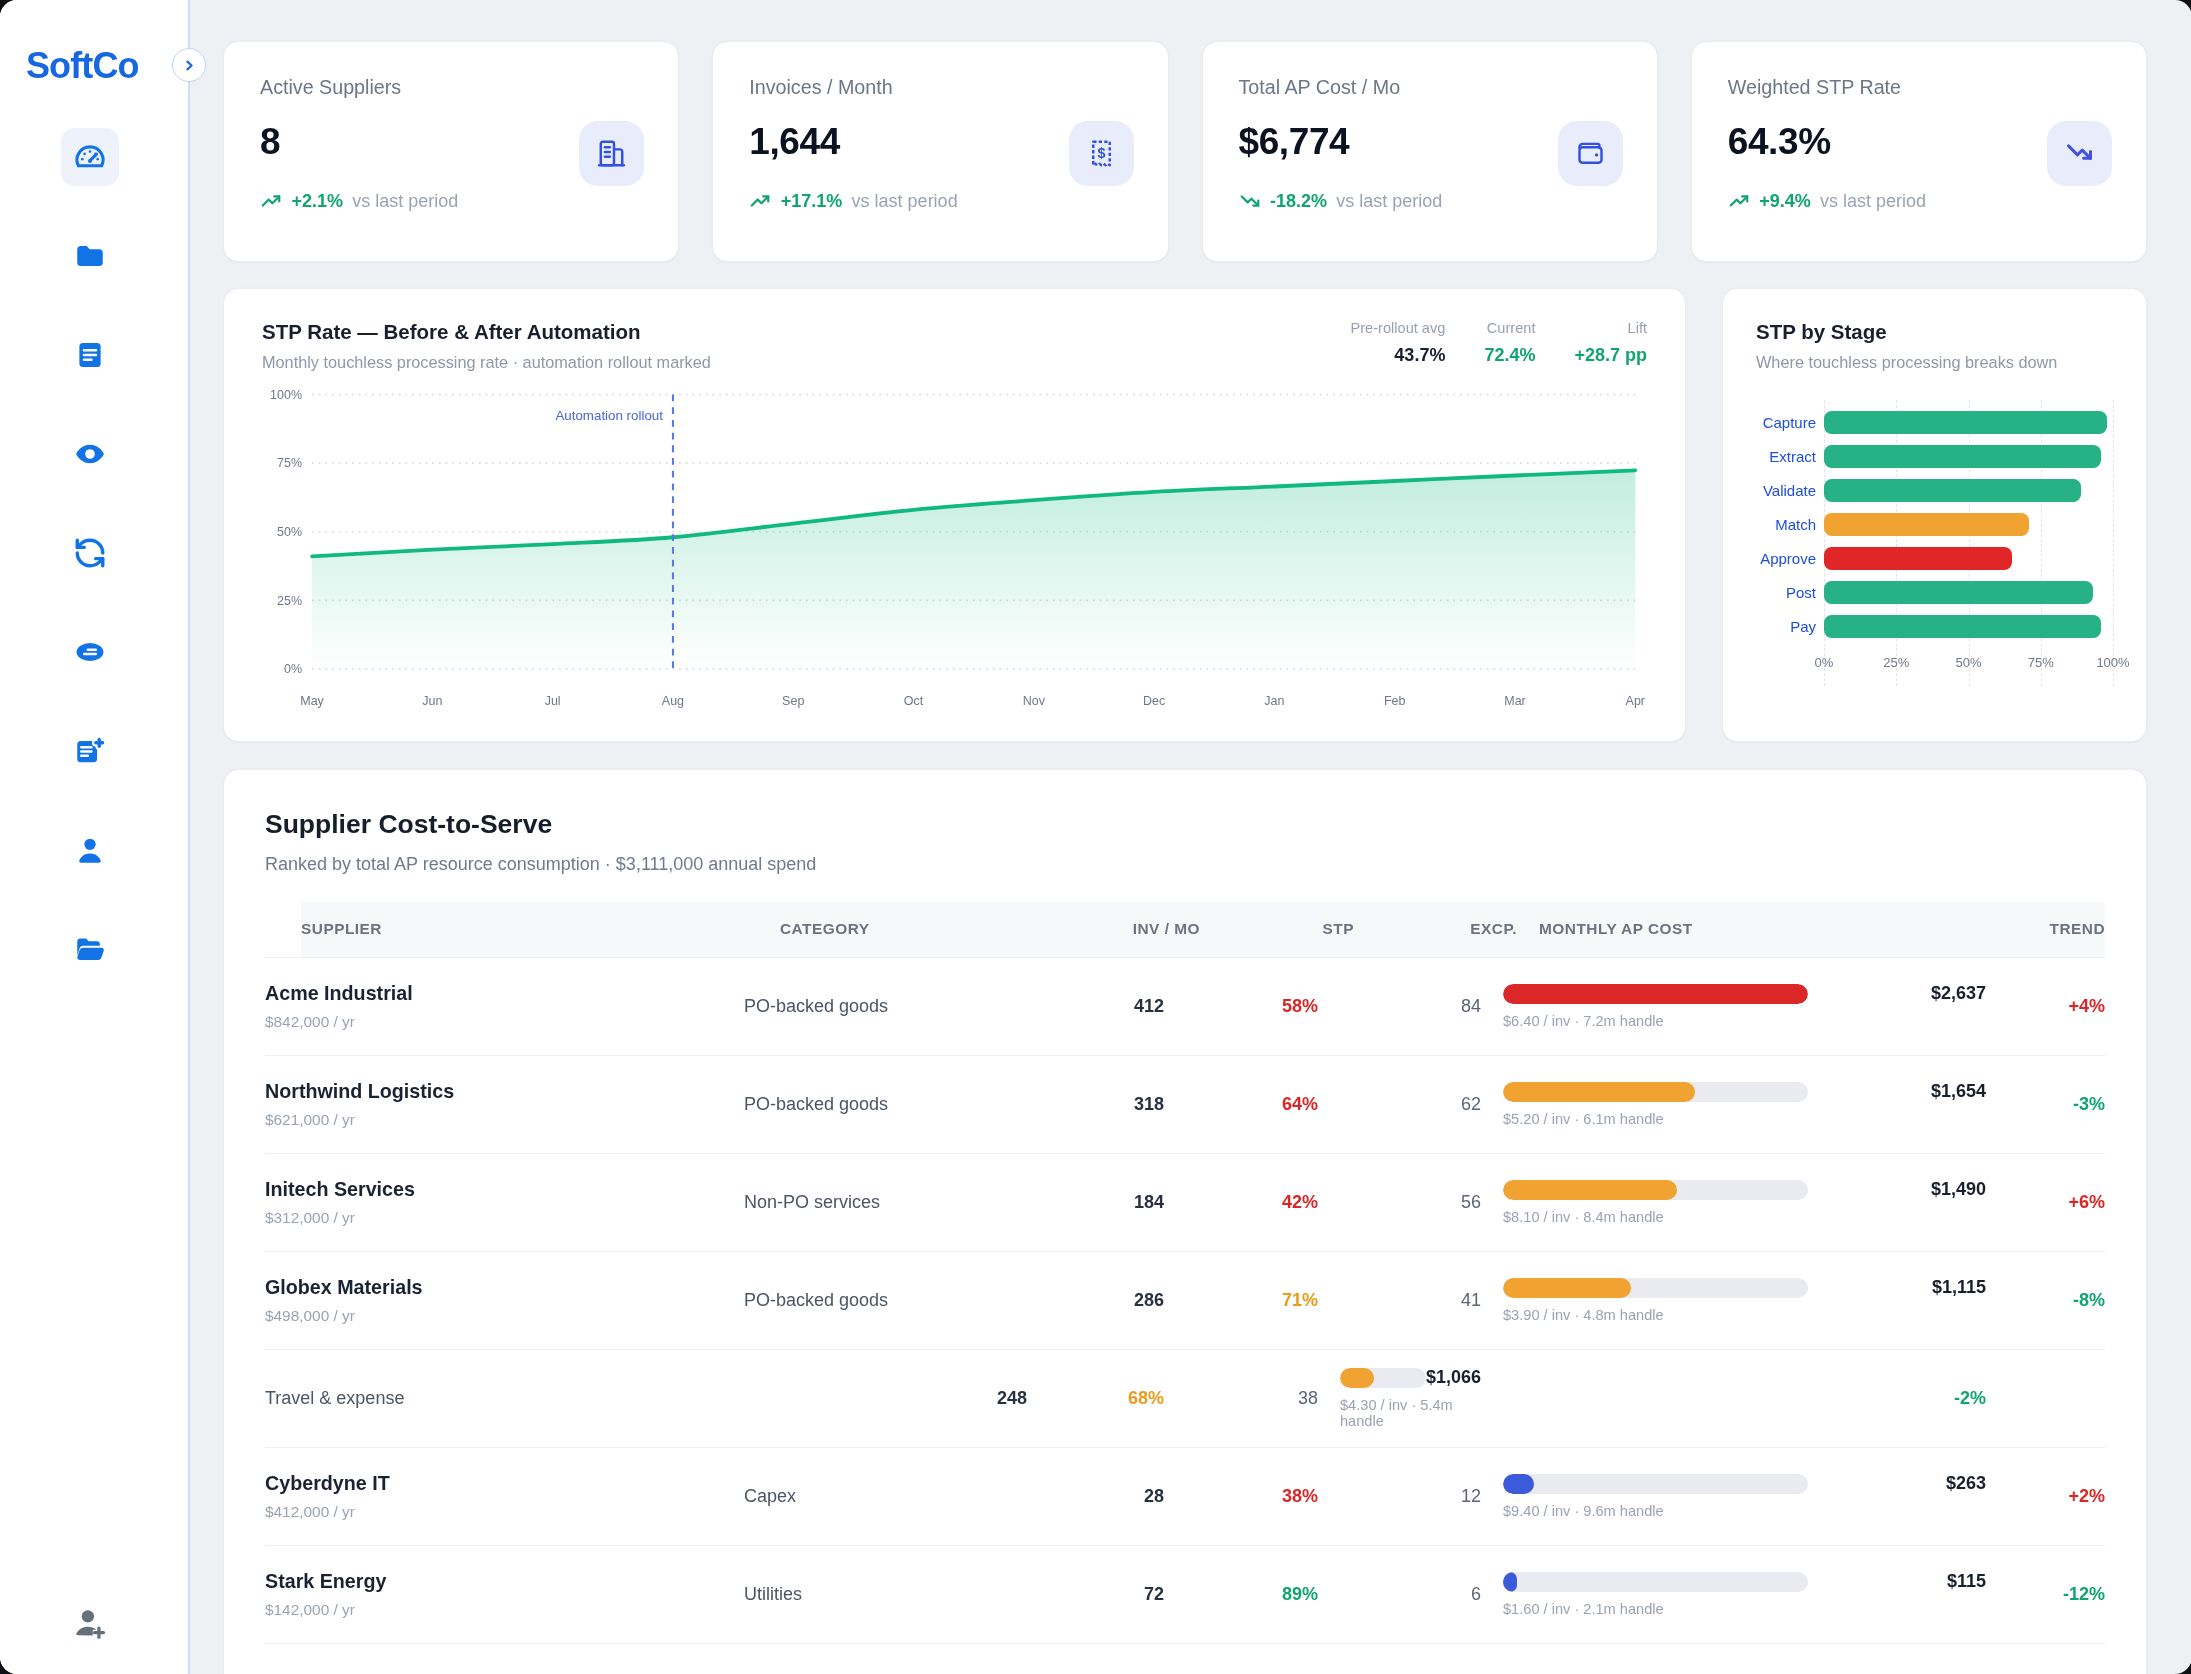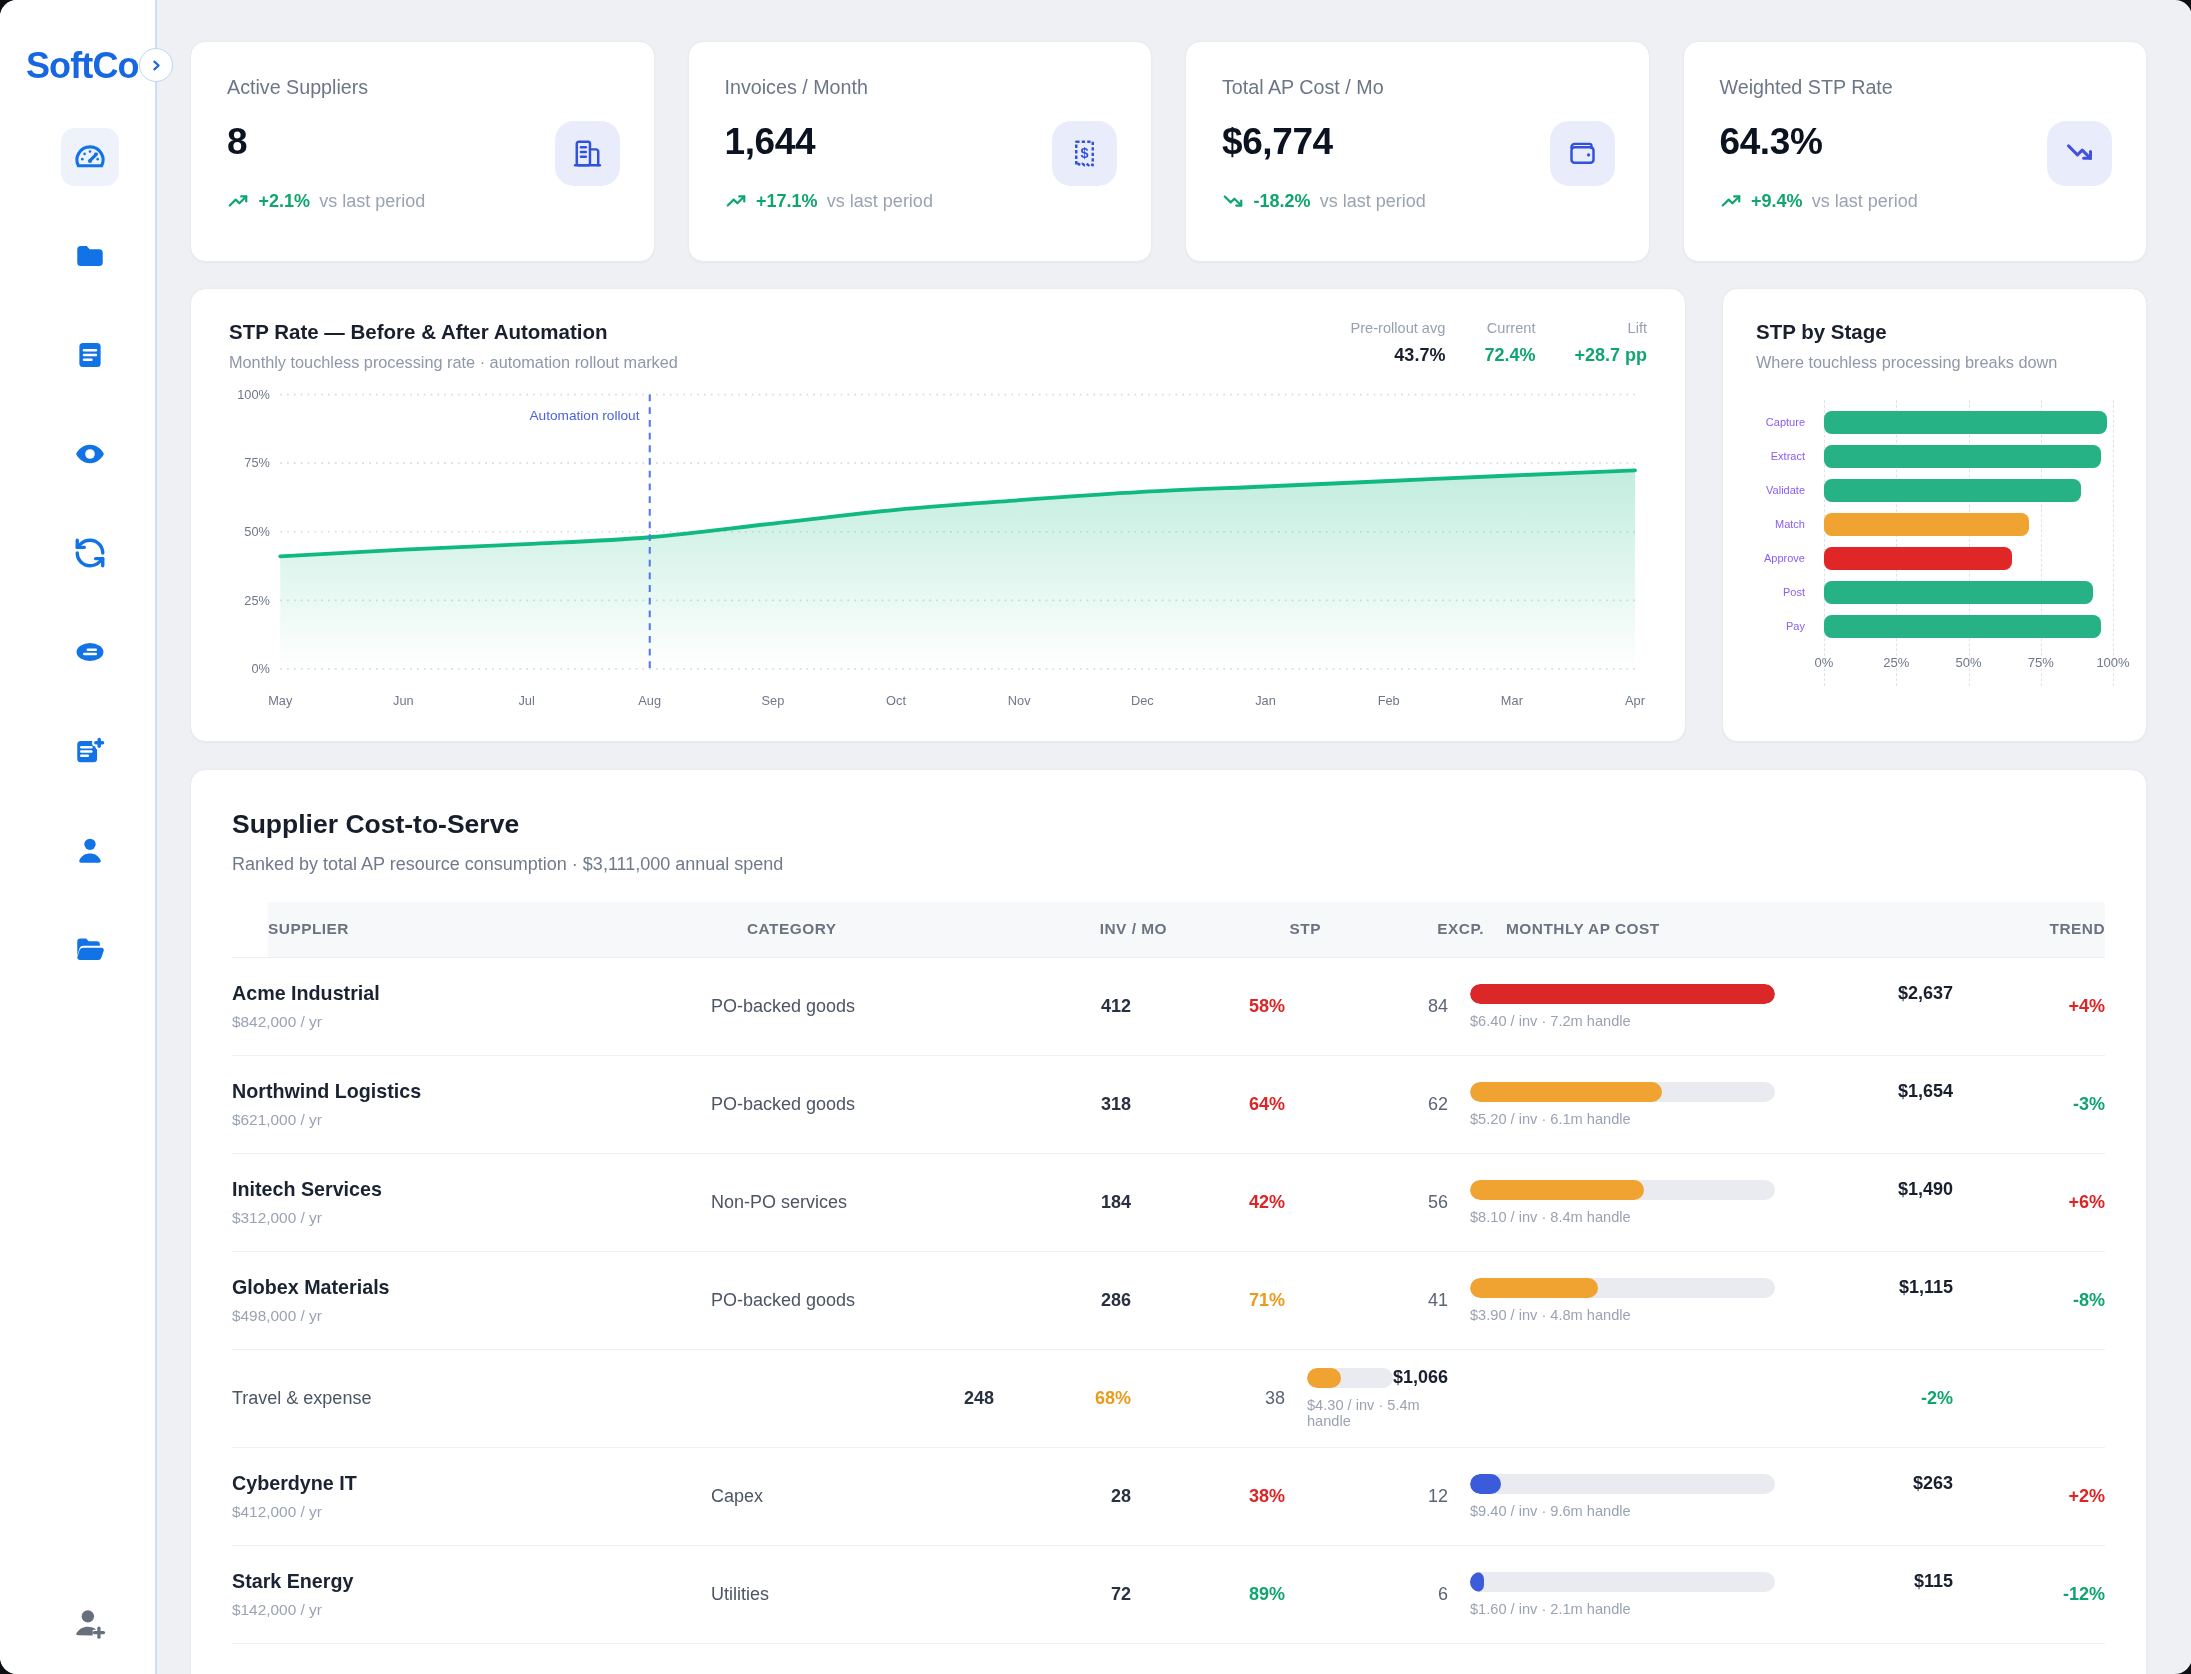--- a/index.html
+++ b/index.html
@@ -1,21 +1,21 @@
 <!DOCTYPE html>
 <html style="font-size:13.7px"><head>
 <meta charset="utf-8">
 <style>
   * { margin:0; padding:0; box-sizing:border-box; }
   html,body { background:#0d0f12; }
   body { font-family:"Liberation Sans","DejaVu Sans",sans-serif; }
   .app { width:2192px; height:1674px; display:flex; background:#eef0f4; border-radius:17px; overflow:hidden; position:relative; }
 
   
-  .sidebar { width:157px; background:#fff; border-right:2.6px solid #cddff6; position:relative; flex-shrink:0; z-index:5;padding-left:12px; }
+  .sidebar { width:190px; background:#fff; border-right:2.6px solid #cddff6; position:relative; flex-shrink:0; z-index:5;padding-left:12px; }
   .logo { position:absolute; top:45px; left:26px; font-size:36px; font-weight:800; color:#1767e2; letter-spacing:-0.9px; }
   .collapse-btn { position:absolute; top:48px; right:-18px; width:34px; height:34px; border-radius:50%; background:#fff; border:1.7px solid #bcd6f5; display:flex; align-items:center; justify-content:center; cursor:pointer; z-index:6; }
   .nav { position:absolute; top:128px; left:0; width:179px; display:flex; flex-direction:column; align-items:center; gap:41px; }
   .nav-item { width:58px; height:58px; border-radius:13.7px; display:flex; align-items:center; justify-content:center; cursor:pointer; }
   .nav-item.active { background:#edf2fb; }
   .nav-item svg { width:34px; height:34px; }
   .sidebar-bottom { position:absolute; bottom:29px; left:0; width:179px; display:flex; justify-content:center; }
   .sidebar-bottom svg { width:39px; height:39px; }
 
   
@@ -43,21 +43,21 @@
   .chart-sub { font-size:16.3px; color:#8e98a9; margin-top:9.4px; }
   .stats { display:flex; gap:39px; }
   .stat { text-align:right; }
   .stat-label { font-size:14.6px; color:#97a0b1; }
   .stat-value { font-size:18px; font-weight:700; color:#18202e; margin-top:8.6px; }
   #trend-svg { width:100%; height:332px; margin-top:8.6px; display:block; }
 
   .stage-card { height:454px; padding:31px 33px; }
   .stage-plot-area { margin-top:33px; display:flex; }
   .stage-labels { width:68px; display:flex; flex-direction:column; }
-  .stage-label { height:34px; display:flex; align-items:center; justify-content:flex-end; padding-right:19px; font-size:11px; color:#8b5cf6; }
+  .stage-label { height:34px; display:flex; align-items:center; justify-content:flex-end; padding-right:8px; font-size:15px; color:#1d4ed8; }
   .stage-track-area { flex:1; position:relative; }
   .stage-grid { position:absolute; inset:0; }
   .stage-gridline { position:absolute; top:-5.1px; bottom:-5.1px; border-left:1.7px dashed #e0e4ea; }
   .stage-bars { position:relative; display:flex; flex-direction:column; }
   .stage-bar-row { height:34px; display:flex; align-items:center; }
   .stage-bar { height:23px; border-radius:7.7px; }
   .stage-xaxis { position:relative; height:26px; margin-top:12px; }
   .stage-xtick { position:absolute; transform:translateX(-50%); font-size:13px; color:#6e7889; }
 
   

